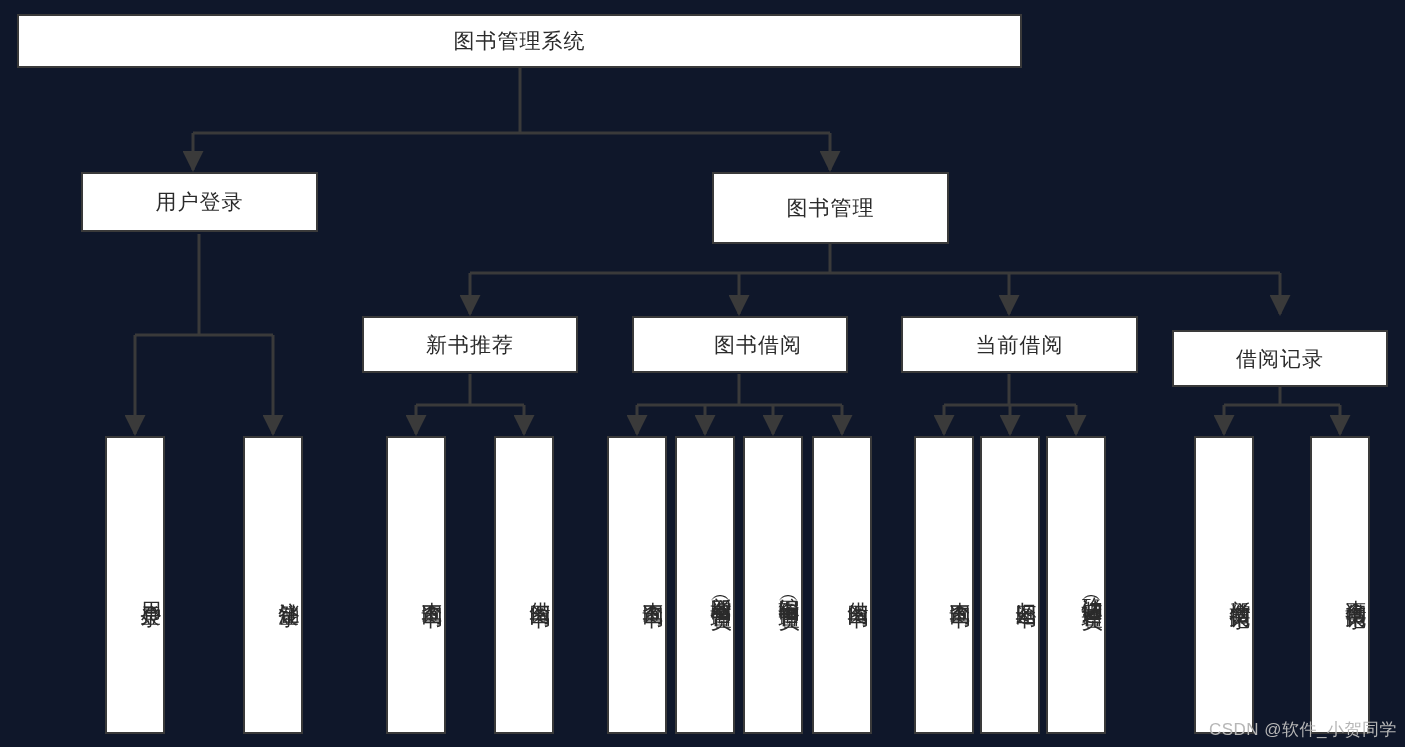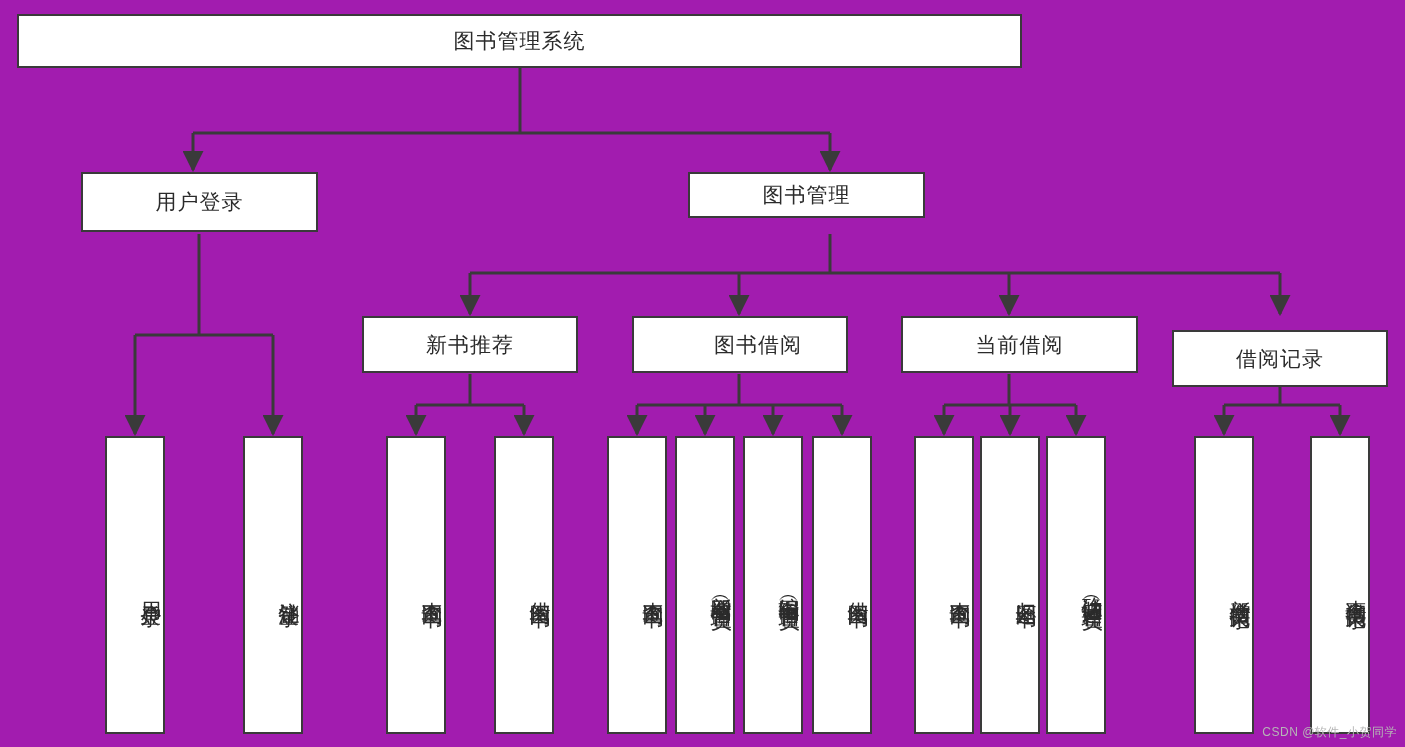--- a/index.html
+++ b/index.html
@@ -4,21 +4,21 @@
 <style>
   html, body {
     margin: 0;
     padding: 0;
     background: #ffffff;
   }
   #canvas {
     position: relative;
     width: 1405px;
     height: 747px;
-    background: #a21caf;
+    background: #0f172a;
     font-family: "Liberation Sans", "DejaVu Sans", sans-serif;
     overflow: hidden;
   }
   #wires {
     position: absolute;
     left: 0;
     top: 0;
     width: 1405px;
     height: 747px;
   }
@@ -49,21 +49,21 @@
   .node.vert .vlabel {
     writing-mode: vertical-rl;
     text-orientation: upright;
     display: block;
     text-align: start;
   }
   .watermark {
     position: absolute;
     right: 8px;
     bottom: 6px;
-    font-size: 12px;
+    font-size: 17px;
     color: #b6b6b6;
     letter-spacing: 0.5px;
     white-space: nowrap;
     user-select: none;
   }
 </style>
 </head>
 <body>
 
 <div id="canvas">
@@ -118,21 +118,21 @@
     </g>
   </svg>
 
   <div class="node horiz" style="left:17px; top:14px; width:1005px; height:54px;">
     <span>图书管理系统</span>
   </div>
 
   <div class="node horiz" style="left:81px; top:172px; width:237px; height:60px;">
     <span>用户登录</span>
   </div>
-  <div class="node horiz" style="left:688px; top:172px; width:237px; height:46px;">
+  <div class="node horiz" style="left:712px; top:172px; width:237px; height:72px;">
     <span>图书管理</span>
   </div>
 
   <div class="node horiz" style="left:362px; top:316px; width:216px; height:57px;align-items:center;">
     <span>新书推荐</span>
   </div>
   <div class="node horiz" style="left:632px; top:316px; width:216px; height:57px;padding-left:36px;">
     <span>图书借阅</span>
   </div>
   <div class="node horiz" style="left:901px; top:316px; width:237px; height:57px;">

